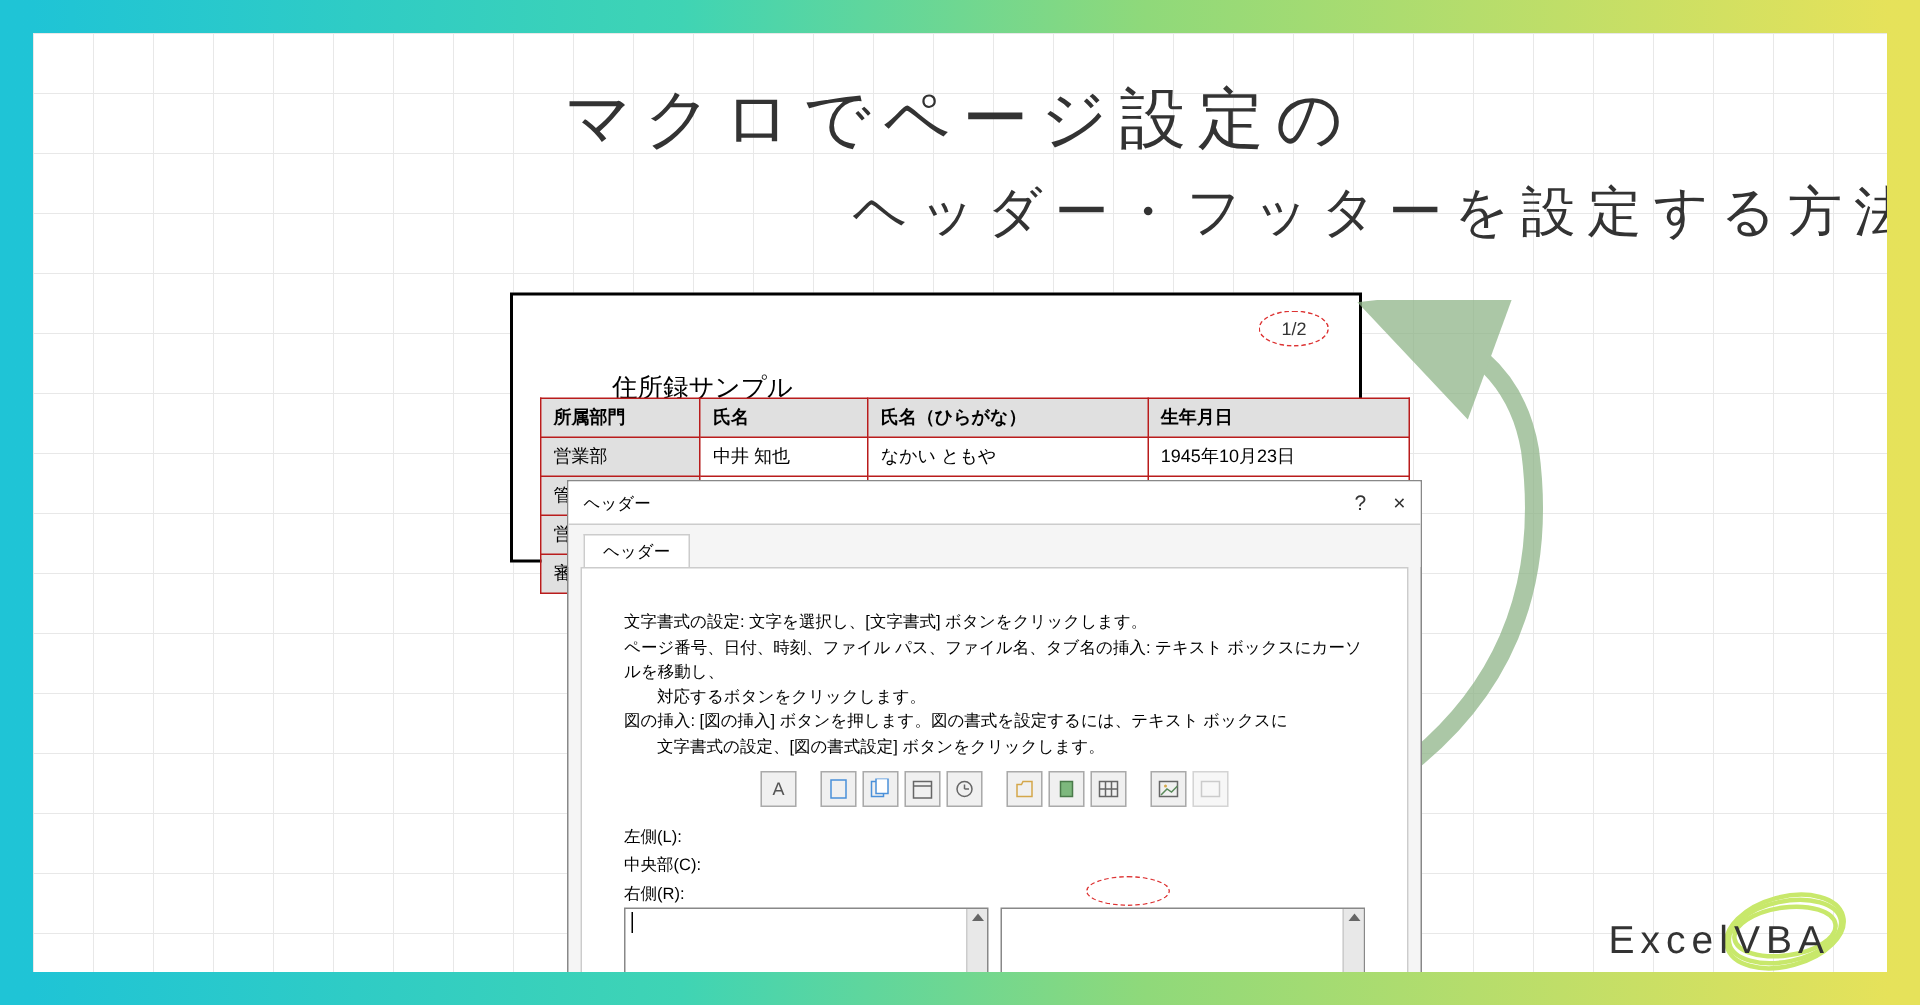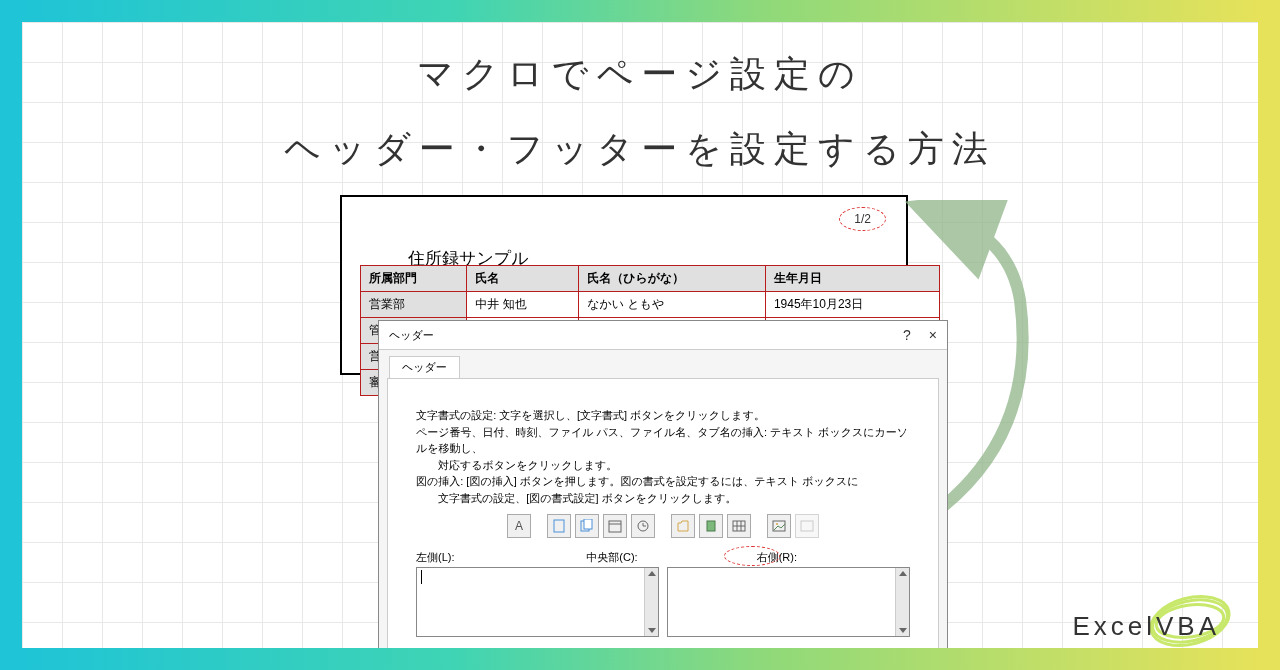--- a/index.html
+++ b/index.html
@@ -28,22 +28,22 @@
   background-color: #fff;
 }
 .title {
   position: absolute;
   top: 50px;
   left: 0; right: 0;
   text-align: center;
   color: #333;
   z-index: 5;
 }
-.title-line1 { font-size: 36px; letter-spacing: 8px; margin-bottom: 26px; }
-.title-line2 { font-size: 36px; letter-spacing: 8px; }
+.title-line1 { font-size: 44px; letter-spacing: 8px; margin-bottom: 8px; }
+.title-line2 { font-size: 36px; letter-spacing: 8px; text-align: right; }
 .preview-page {
   position: absolute;
   top: 195px;
   left: 340px;
   width: 568px;
   height: 180px;
   background: #fff;
   border: 2px solid #000;
   z-index: 2;
 }
@@ -130,21 +130,21 @@
   width: 24px; height: 24px;
   border: 1px solid #aaa;
   background: #f0f0f0;
   display: flex;
   align-items: center;
   justify-content: center;
   font-size: 12px;
   color: #555;
 }
 .tool-icon.sep { border: none; background: transparent; width: 8px; }
-.hf-labels { display: flex; gap: 17px; margin-bottom: 2px; }
+.hf-labels { display: flex; gap: 4px; margin-bottom: 2px; flex-direction: column; }
 .hf-labels > div { flex: 1; font-size: 11px; }
 .hf-boxes { display: flex; gap: 8px; position: relative; }
 .hf-box {
   flex: 1;
   height: 70px;
   border: 1px solid #888;
   background: #fff;
   position: relative;
   font-size: 11px;
   padding: 2px 4px;

